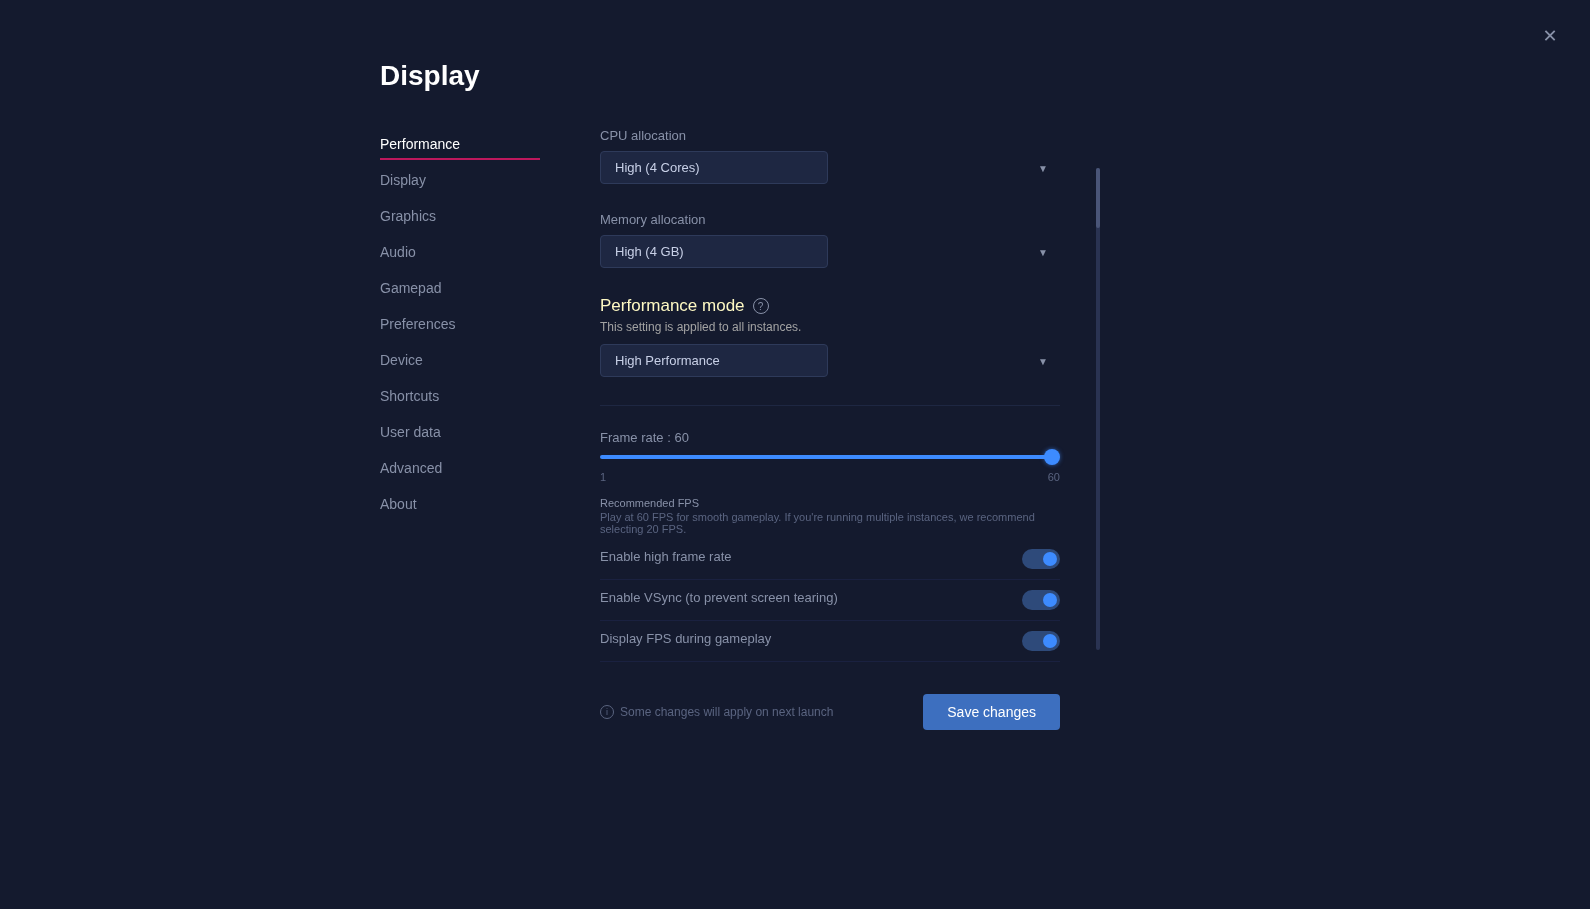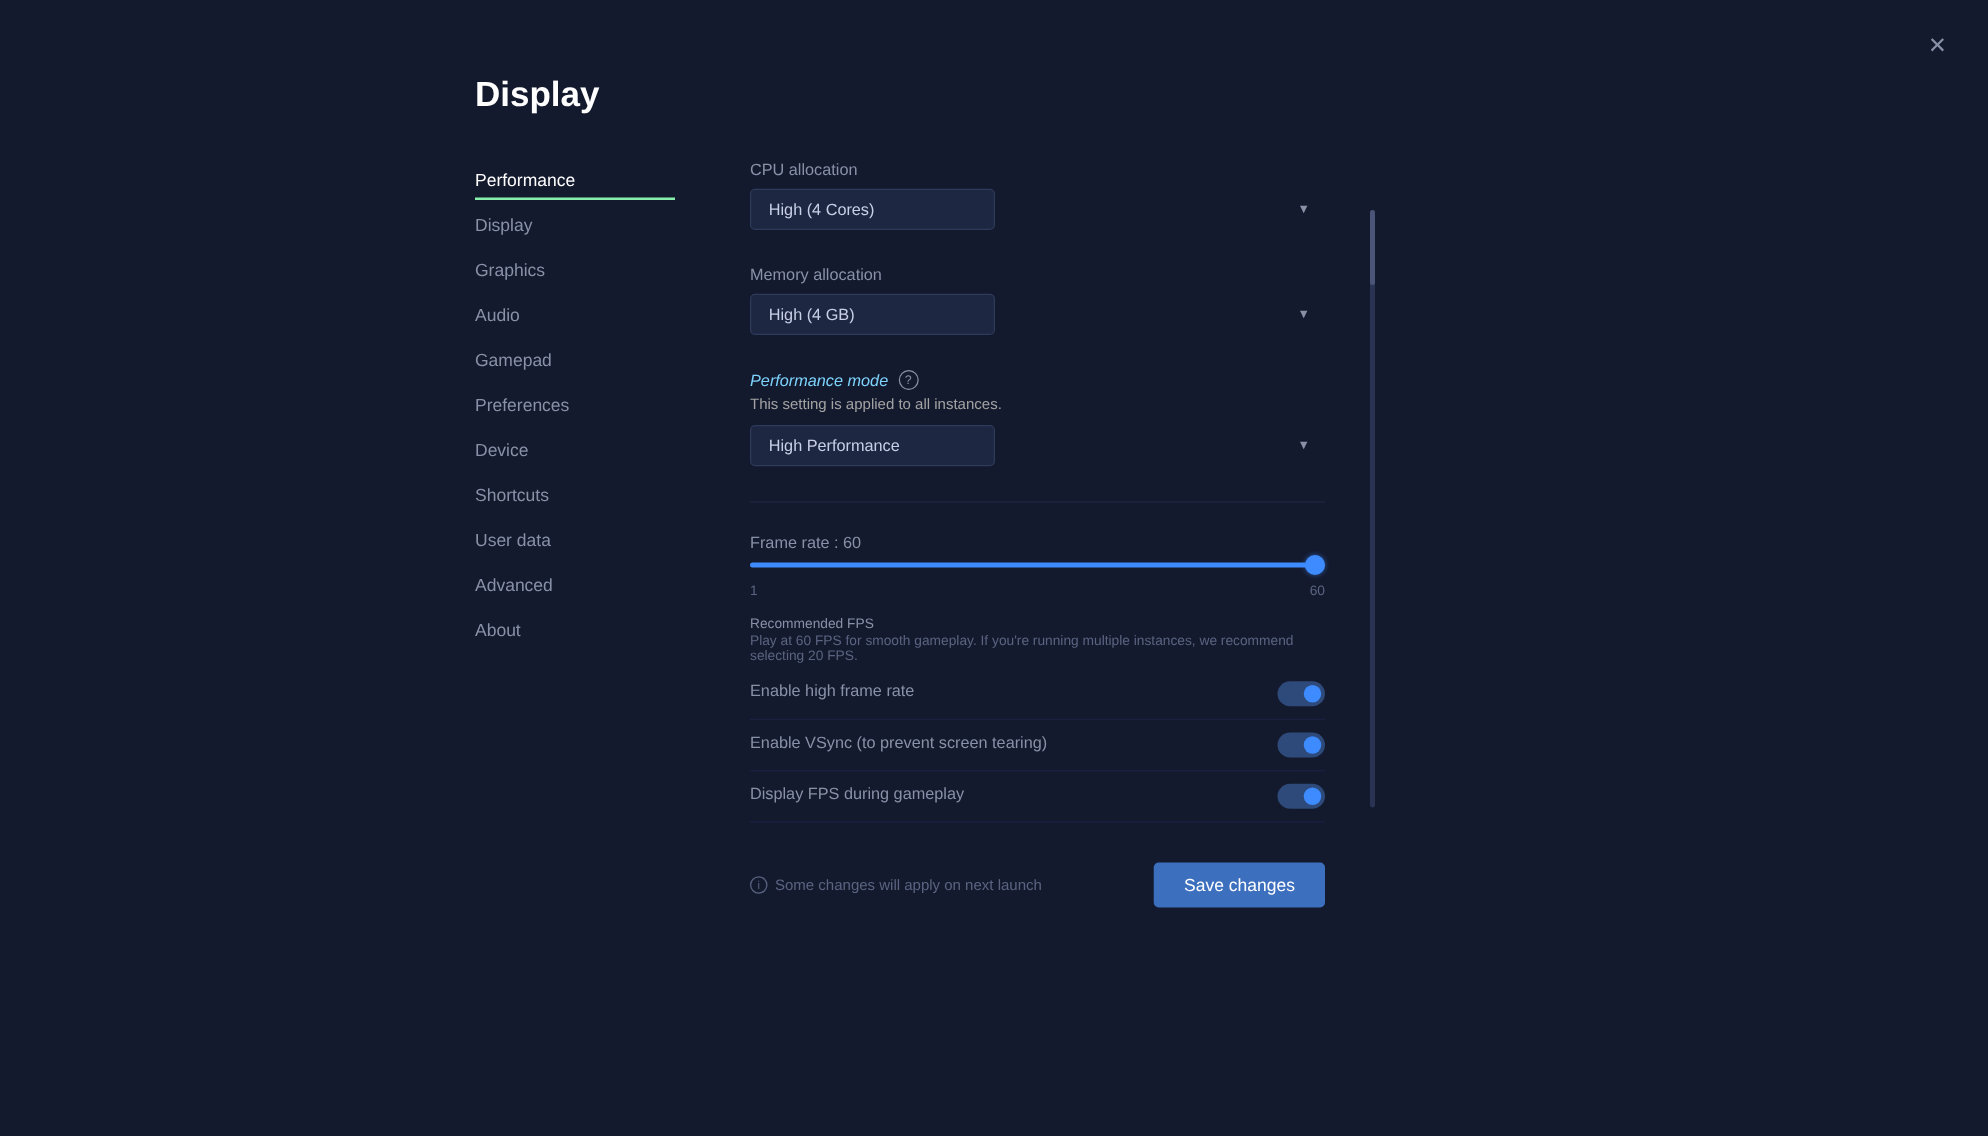--- a/index.html
+++ b/index.html
@@ -45,21 +45,21 @@
     .sidebar-item {
       padding: 8px 0;
       font-size: 14px;
       color: #8891a8;
       cursor: pointer;
       margin-bottom: 4px;
     }
 
     .sidebar-item.active {
       color: #ffffff;
-      border-bottom: 2px solid #86efac;
+      border-bottom: 2px solid #be185d;
       padding-bottom: 6px;
     }
 
     .content-panel {
       flex: 1;
       padding-left: 60px;
       padding-right: 40px;
       max-width: 560px;
       position: relative;
     }
@@ -86,21 +86,21 @@
       color: #8891a8;
       margin-bottom: 8px;
     }
 
     .select-wrapper {
       position: relative;
       margin-bottom: 28px;
     }
 
     .select-box {
-      width: 196px;
+      width: 228px;
       background: #1e2742;
       border: 1px solid #2e3a5a;
       border-radius: 4px;
       padding: 8px 36px 8px 14px;
       color: #c8d0e7;
       font-size: 13px;
       appearance: none;
       cursor: pointer;
       outline: none;
     }
@@ -116,23 +116,22 @@
     }
 
     .performance-mode-header {
       display: flex;
       align-items: center;
       gap: 8px;
       margin-bottom: 4px;
     }
 
     .performance-mode-label {
-      font-size: 13px;
-      color: #7dd3fc;
-      font-style: italic;
+      font-size: 17px;
+      color: #fef9c3;
     }
 
     .help-icon {
       width: 16px;
       height: 16px;
       border: 1px solid #8891a8;
       border-radius: 50%;
       display: inline-flex;
       align-items: center;
       justify-content: center;

